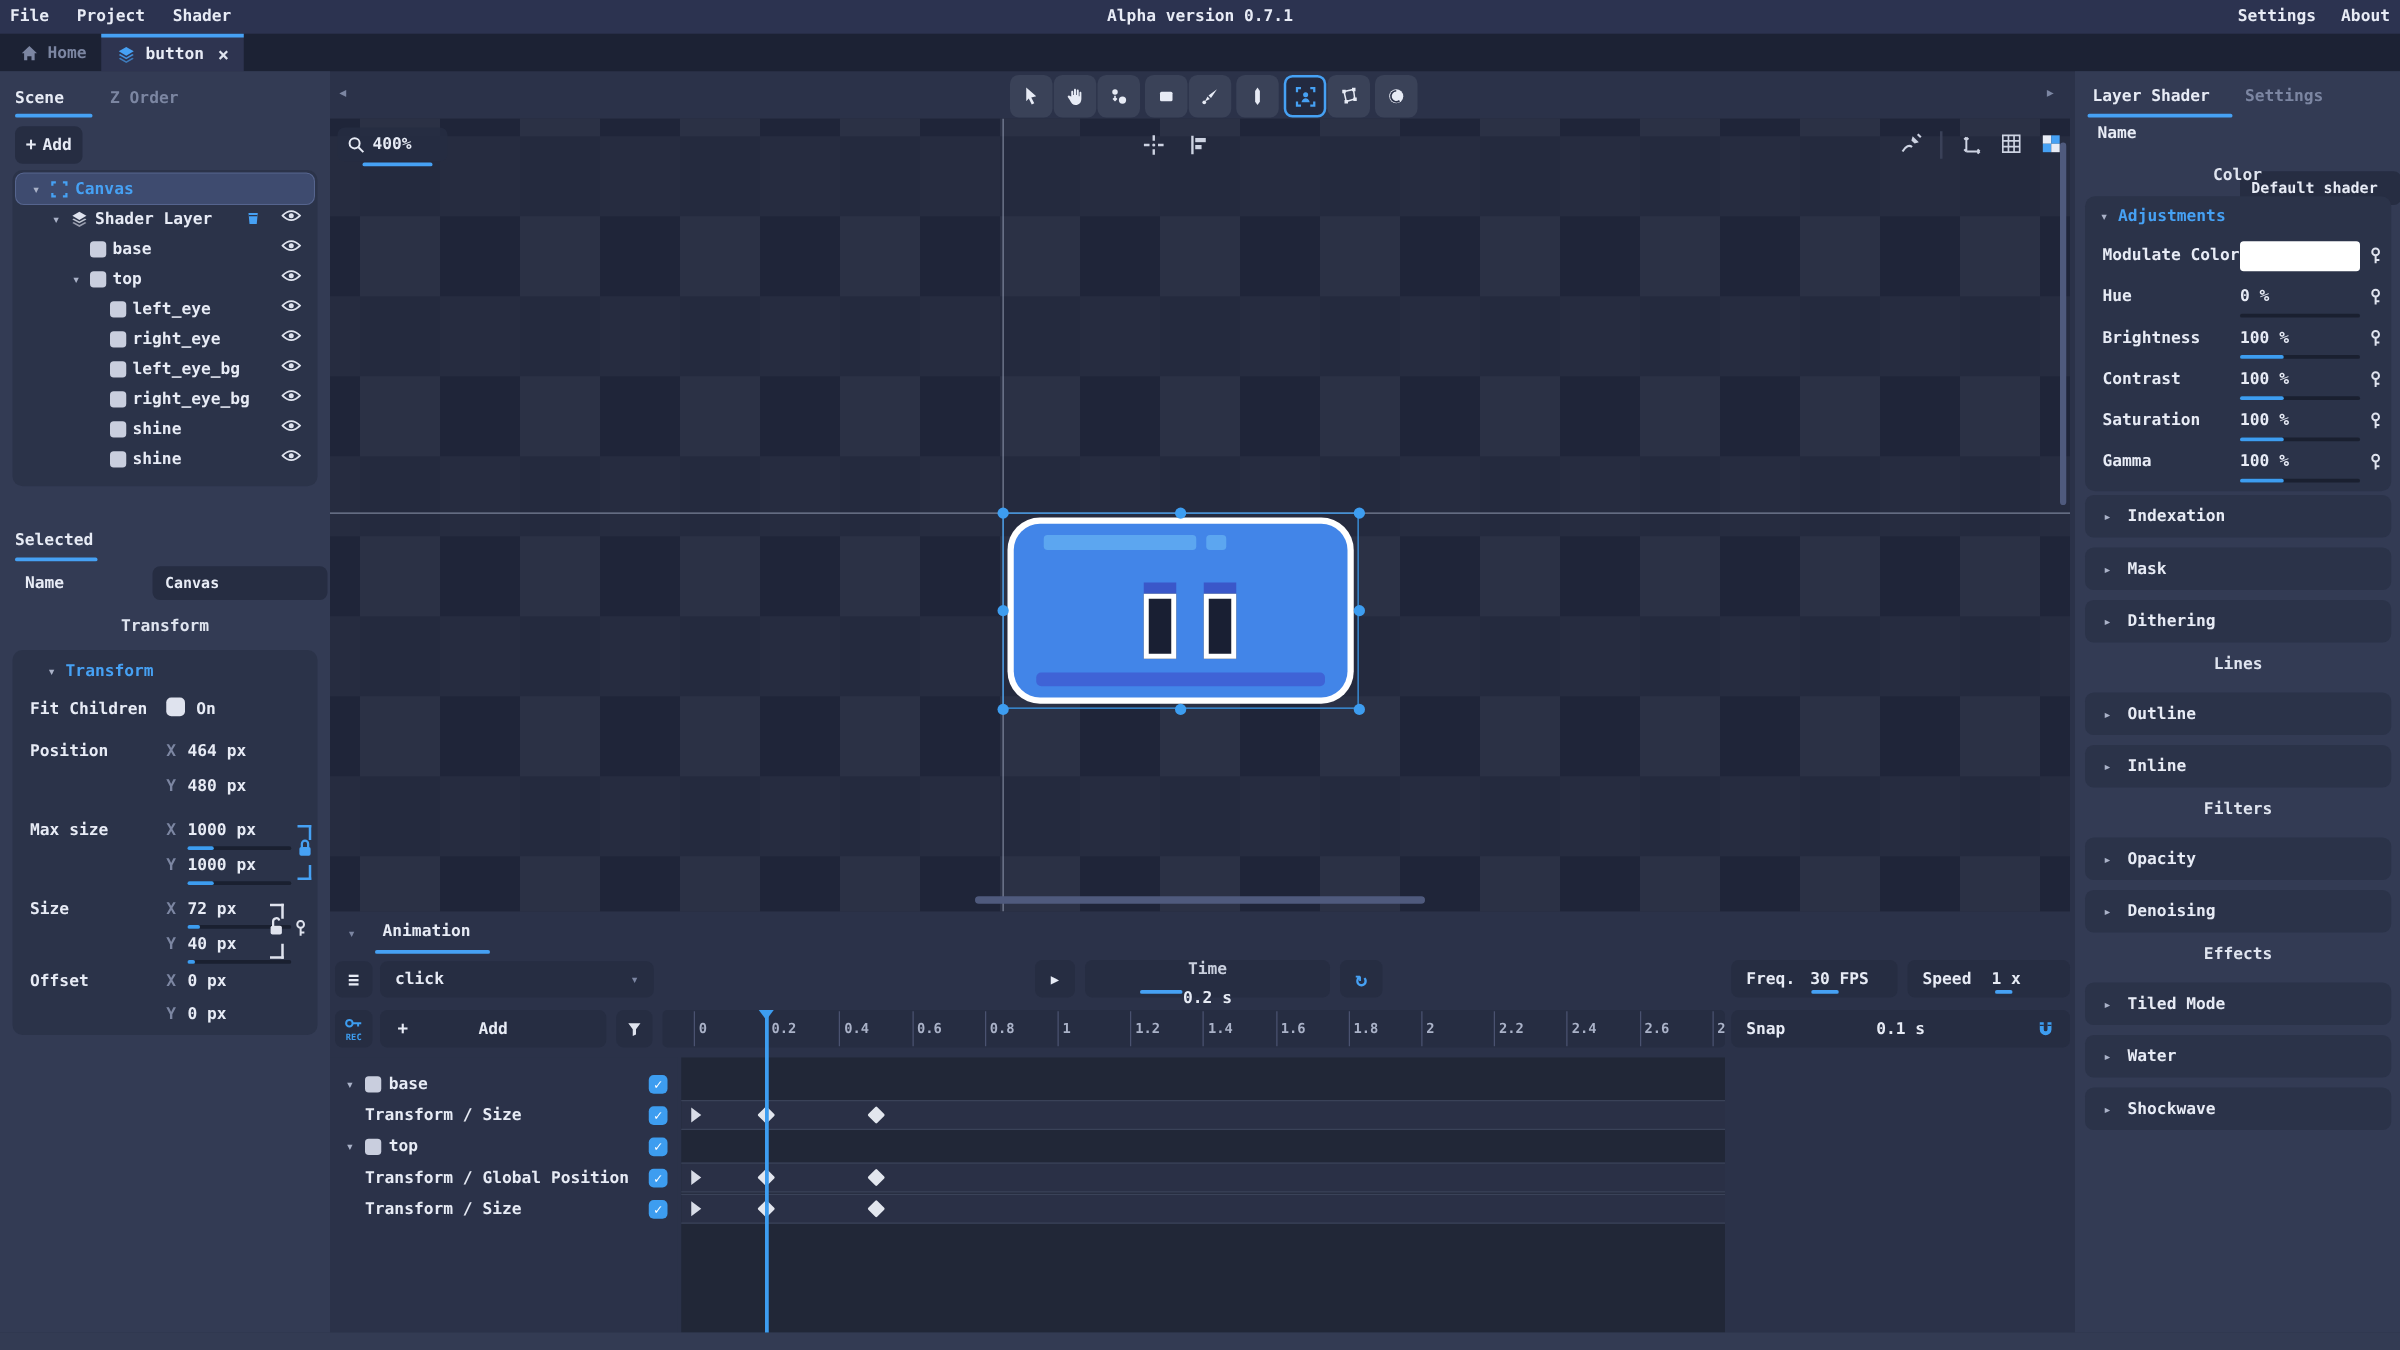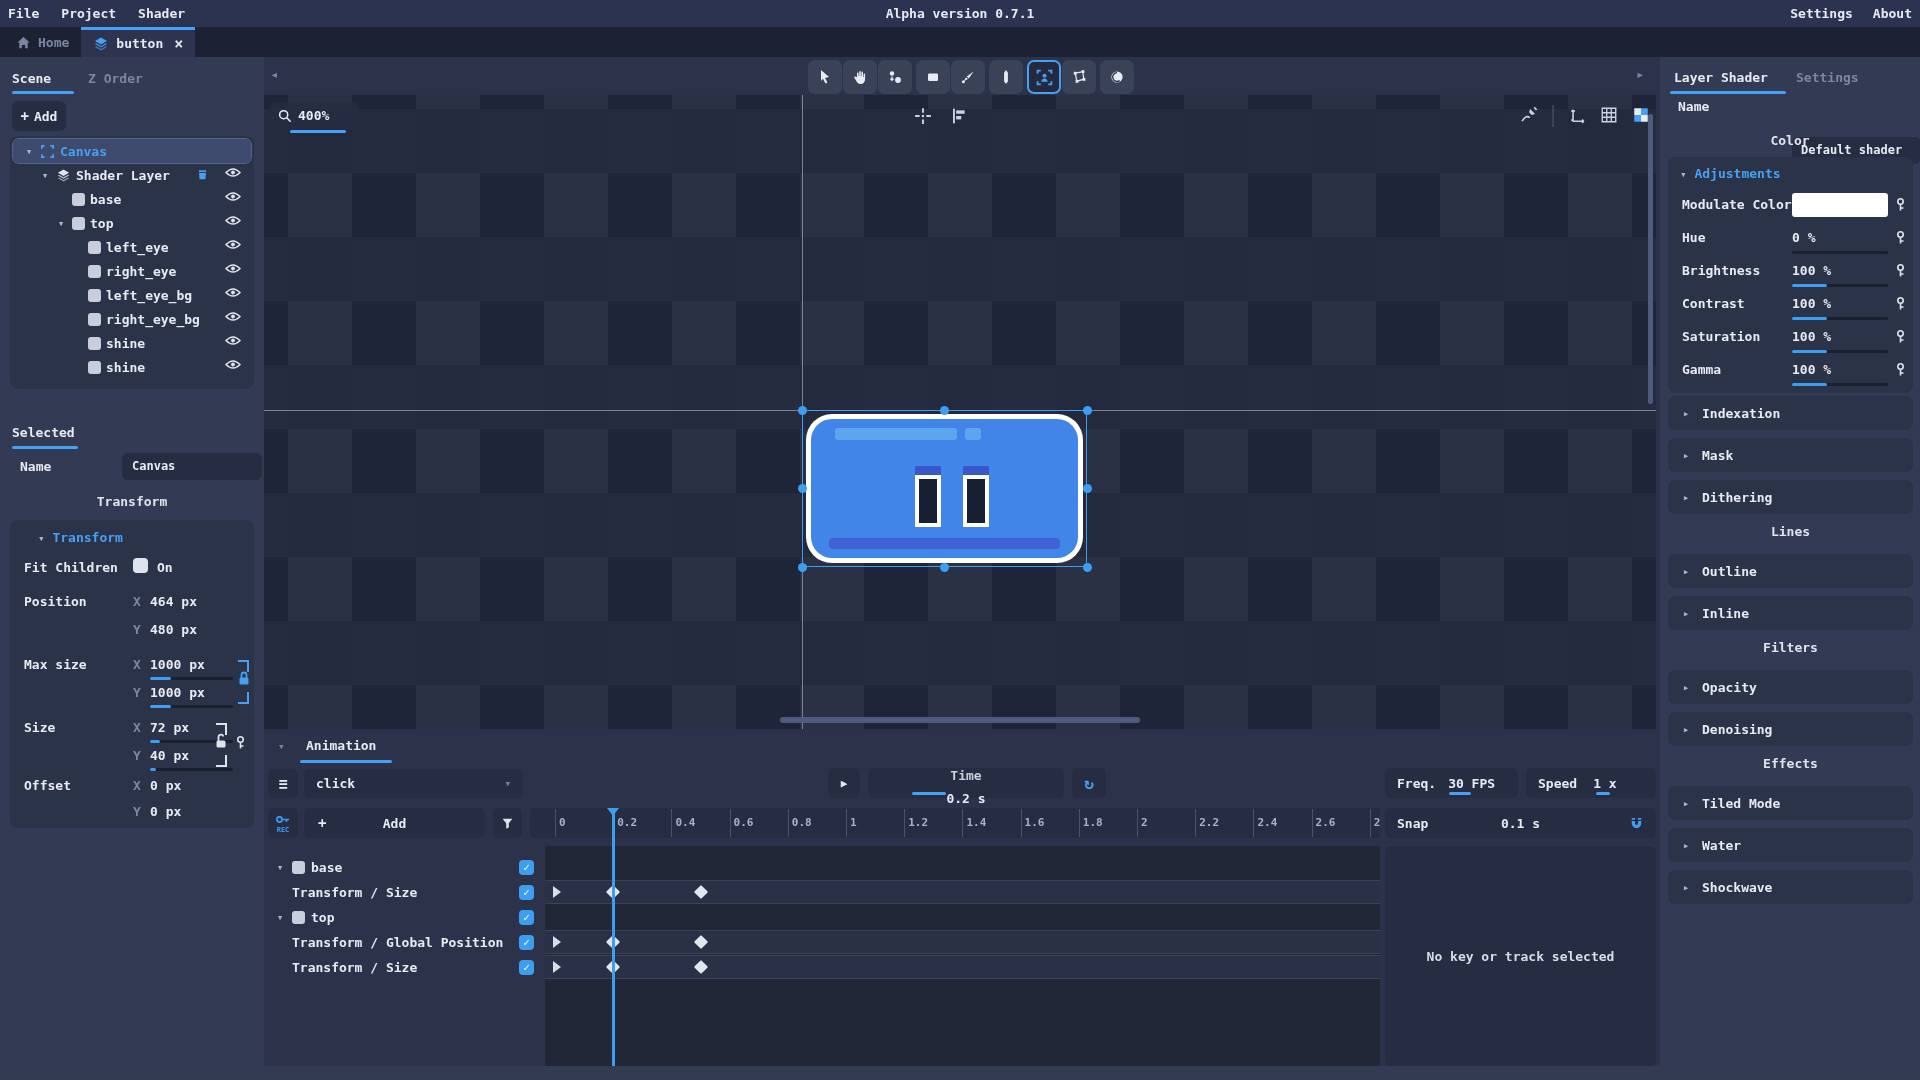--- a/index.html
+++ b/index.html
@@ -582,21 +582,20 @@
       <div class="kd" style="left:150.5px;top:41px;"></div>
       <div class="lanebar" style="top:84px;"></div>
       <div class="kst" style="left:8px;top:90px;"></div>
       <div class="kd" style="left:63.200000000000045px;top:91px;"></div>
       <div class="kd" style="left:150.5px;top:91px;"></div>
       <div class="lanebar" style="top:109px;"></div>
       <div class="kst" style="left:8px;top:115px;"></div>
       <div class="kd" style="left:63.200000000000045px;top:116px;"></div>
       <div class="kd" style="left:150.5px;top:116px;"></div>
     </div>
-  <div class="abs well" style="left:1385px;top:846px;width:271px;height:220px;display:flex;align-items:center;justify-content:center;color:#d8dce8;">No key or track selected</div>
 
   <div class="abs" id="playhead" style="width: 3px; background: rgb(61, 157, 240); top: 808px; height: 258px; z-index: 5; left: 611.7px;"></div>
   <div class="abs" id="playhead-marker" style="top: 808px; width: 0px; height: 0px; border-left: 6px solid transparent; border-right: 6px solid transparent; border-top: 8px solid rgb(61, 157, 240); z-index: 6; left: 607.2px;"></div>
 
   <div id="right-panel">
     <div class="abs" style="left:14px;top:13px;">Layer Shader</div>
     <div class="abs dim" style="left:136px;top:13px;">Settings</div>
     <div class="tabu" style="left:10px;top:34px;width:116px;"></div>
 
     <div class="abs" style="left:18px;top:42px;">Name</div>

